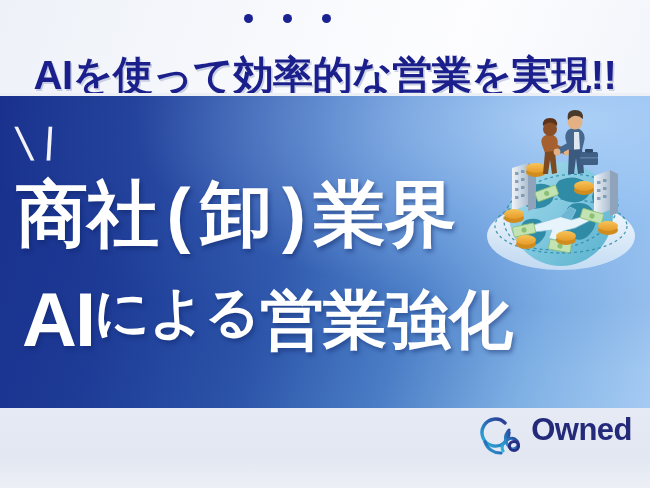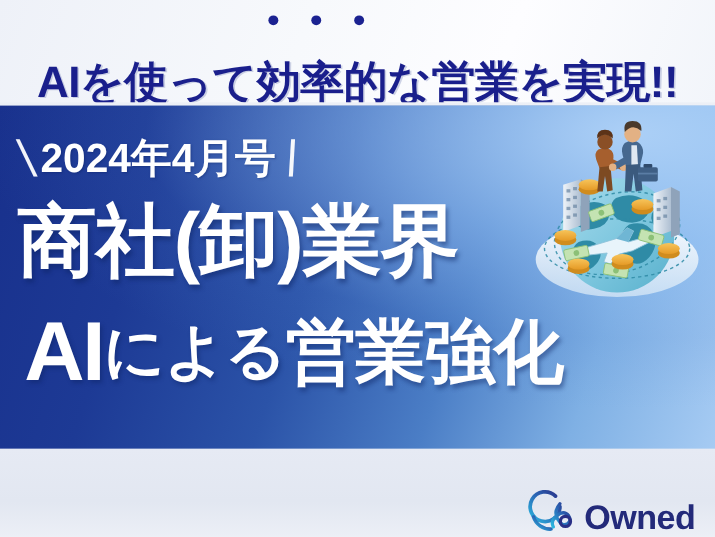--- a/index.html
+++ b/index.html
@@ -116,30 +116,31 @@
     left: 16px;
     top: 180px;
     z-index: 6;
     color: #ffffff;
     font-size: 72px;
     line-height: 80px;
     font-weight: 700;
     white-space: nowrap;
     letter-spacing: -1px;
     text-shadow: 2px 3px 4px rgba(12,34,96,0.45);
+    font-family: Liberation Mono, monospace;
   }
 
   
   .headline-2 {
     position: absolute;
     left: 22px;
     top: 281px;
     z-index: 6;
     display: flex;
-    align-items: center;
+    align-items: flex-start;
     white-space: nowrap;
     color: #ffffff;
     text-shadow: 2px 3px 4px rgba(12,34,96,0.42);
   }
   .hl2-ai {
     font-size: 76px;
     line-height: 78px;
     font-weight: 700;
     letter-spacing: -2px;
   }
@@ -172,23 +173,23 @@
     position: absolute;
     left: 0;
     top: 408px;
     width: 650px;
     height: 80px;
     background: linear-gradient(180deg, #e6eaf4 0%, #e2e7f1 60%, #eceff6 100%);
   }
   .logo {
     position: absolute;
     right: 18px;
-    top: 34px;
+    top: 6px;
     display: flex;
-    align-items: flex-end;
+    align-items: flex-start;
     gap: 7px;
   }
   .logo-mark {
     width: 46px;
     height: 44px;
     display: block;
   }
   .logo-word {
     font-size: 31px;
     line-height: 31px;
@@ -208,21 +209,20 @@
       <i></i>
       <i></i>
     </div>
     <div class="banner-title">AIを使って効率的な営業を実現!!</div>
   </div>
 
   <div class="blue-panel"></div>
 
   <div class="date-row">
     <span class="slash left">\</span>
-    <span class="date-text">2024年4月号</span>
     <span class="slash right">/</span>
   </div>
 
   <div class="headline-1">商社(卸)業界</div>
 
   <div class="headline-2">
     <span class="hl2-ai">AI</span>
     <span class="hl2-mid">による</span>
     <span class="hl2-main">営業強化</span>
   </div>

